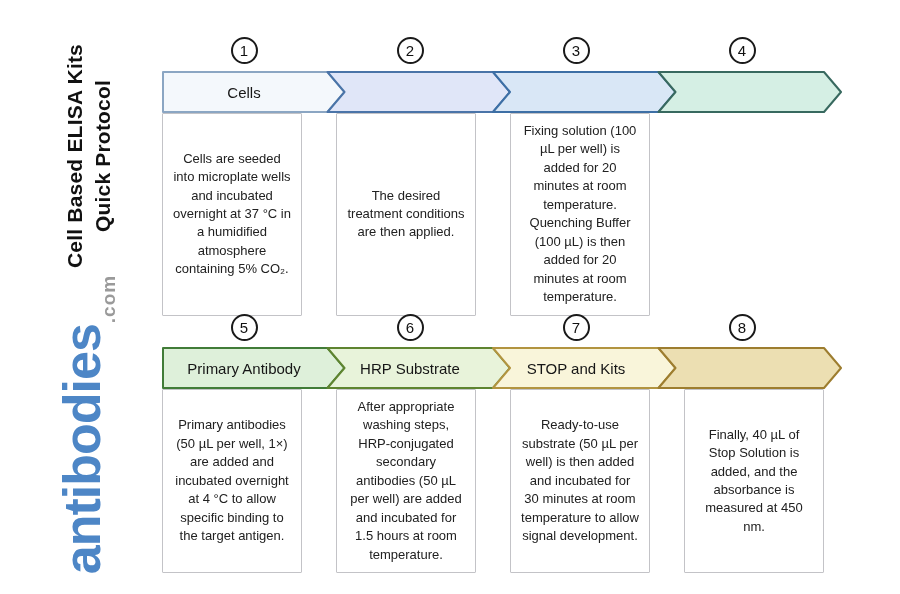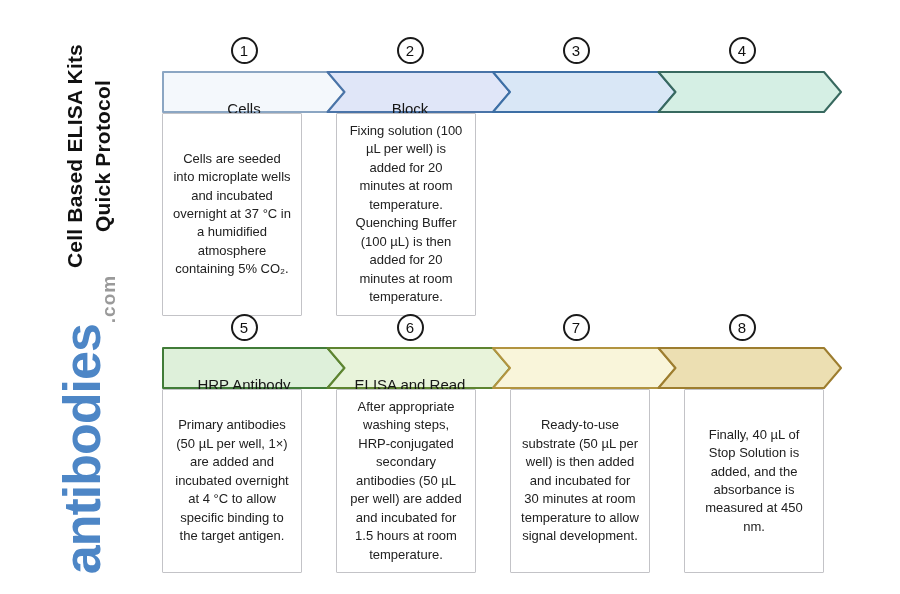--- a/index.html
+++ b/index.html
@@ -27,21 +27,21 @@
     display:grid;grid-template-columns:repeat(4,1fr);gap:2px;
   }
   .badge-row{height:28px;}
   .badge-cell{display:flex;justify-content:center;align-items:center;}
   .num-circle{
     width:27px;height:27px;border:2px solid #1a1a1a;border-radius:50%;
     background:#ffffff;display:flex;align-items:center;justify-content:center;
     font-size:15px;color:#111;box-sizing:border-box;
   }
   .arrow-svg{position:absolute;left:162px;width:680px;height:44px;}
-  .label-row{height:40px;pointer-events:none;margin-top:16px;}
+  .label-row{height:40px;pointer-events:none;}
   .label-cell{display:flex;align-items:center;justify-content:center;font-size:15px;color:#161616;}
   .box-row{height:160px;gap:34px;}
   .desc-box{
     background:#ffffff;border:1.5px solid #c3c3c7;border-radius:1px;
     display:flex;align-items:center;justify-content:center;
     padding:8px 10px;box-sizing:border-box;
   }
   .desc-box p{margin:0;text-align:center;font-size:13px;line-height:1.42;color:#212121;}
   
   .r1-badges{top:36px;} .r1-arrows{top:70px;} .r1-labels{top:72px;} .r1-boxes{top:113px;}
@@ -79,26 +79,28 @@
 
   <svg class="arrow-svg r1-arrows" viewBox="0 0 680 44">
     <polygon stroke-width="2" stroke-linejoin="round" points="1,2 165.5,2 182.5,22 165.5,42 1,42" fill="#f4f8fc" stroke="#8ba6c3"></polygon>
     <polygon stroke-width="2" stroke-linejoin="round" points="165.5,2 331,2 348,22 331,42 165.5,42 182.5,22" fill="#e0e6f8" stroke="#4a74a8"></polygon>
     <polygon stroke-width="2" stroke-linejoin="round" points="331,2 496.5,2 513.5,22 496.5,42 331,42 348,22" fill="#d9e7f6" stroke="#3d6fa5"></polygon>
     <polygon stroke-width="2" stroke-linejoin="round" points="496.5,2 662,2 679,22 662,42 496.5,42 513.5,22" fill="#d5efe4" stroke="#38695f"></polygon>
   </svg>
 
   <div class="label-row r1-labels">
     <div class="label-cell">Cells</div>
-    <div class="label-cell">Block</div>
   </div>
 
   <div class="box-row r1-boxes">
     <div class="desc-box">
         <p>Cells are seeded into microplate wells and incubated overnight at 37 °C in a humidified atmosphere containing 5% CO₂.</p>
+      </div>
+    <div class="desc-box">
+        <p>The desired treatment conditions are then applied.</p>
       </div>
     <div class="desc-box">
         <p>Fixing solution (100 µL per well) is added for 20 minutes at room temperature. Quenching Buffer (100 µL) is then added for 20 minutes at room temperature.</p>
       </div>
   </div>
 
   <div class="badge-row r2-badges">
     <div class="badge-cell">
         <div class="num-circle">5</div>
       </div>
@@ -114,22 +116,23 @@
   </div>
 
   <svg class="arrow-svg r2-arrows" viewBox="0 0 680 44">
     <polygon stroke-width="2" stroke-linejoin="round" points="1,2 165.5,2 182.5,22 165.5,42 1,42" fill="#def0da" stroke="#417c38"></polygon>
     <polygon stroke-width="2" stroke-linejoin="round" points="165.5,2 331,2 348,22 331,42 165.5,42 182.5,22" fill="#e8f3da" stroke="#5e8430"></polygon>
     <polygon stroke-width="2" stroke-linejoin="round" points="331,2 496.5,2 513.5,22 496.5,42 331,42 348,22" fill="#f9f5da" stroke="#b29440"></polygon>
     <polygon stroke-width="2" stroke-linejoin="round" points="496.5,2 662,2 679,22 662,42 496.5,42 513.5,22" fill="#ecdfb2" stroke="#9d7d2f"></polygon>
   </svg>
 
   <div class="label-row r2-labels">
-    <div class="label-cell">HRP Antibody</div>
-    <div class="label-cell">ELISA and Read</div>
+    <div class="label-cell">Primary Antibody</div>
+    <div class="label-cell">HRP Substrate</div>
+    <div class="label-cell">STOP and Kits</div>
   </div>
 
   <div class="box-row r2-boxes">
     <div class="desc-box">
         <p>Primary antibodies (50 µL per well, 1×) are added and incubated overnight at 4 °C to allow specific binding to the target antigen.</p>
       </div>
     <div class="desc-box">
         <p>After appropriate washing steps, HRP-conjugated secondary antibodies (50 µL per well) are added and incubated for 1.5 hours at room temperature.</p>
       </div>
     <div class="desc-box">

